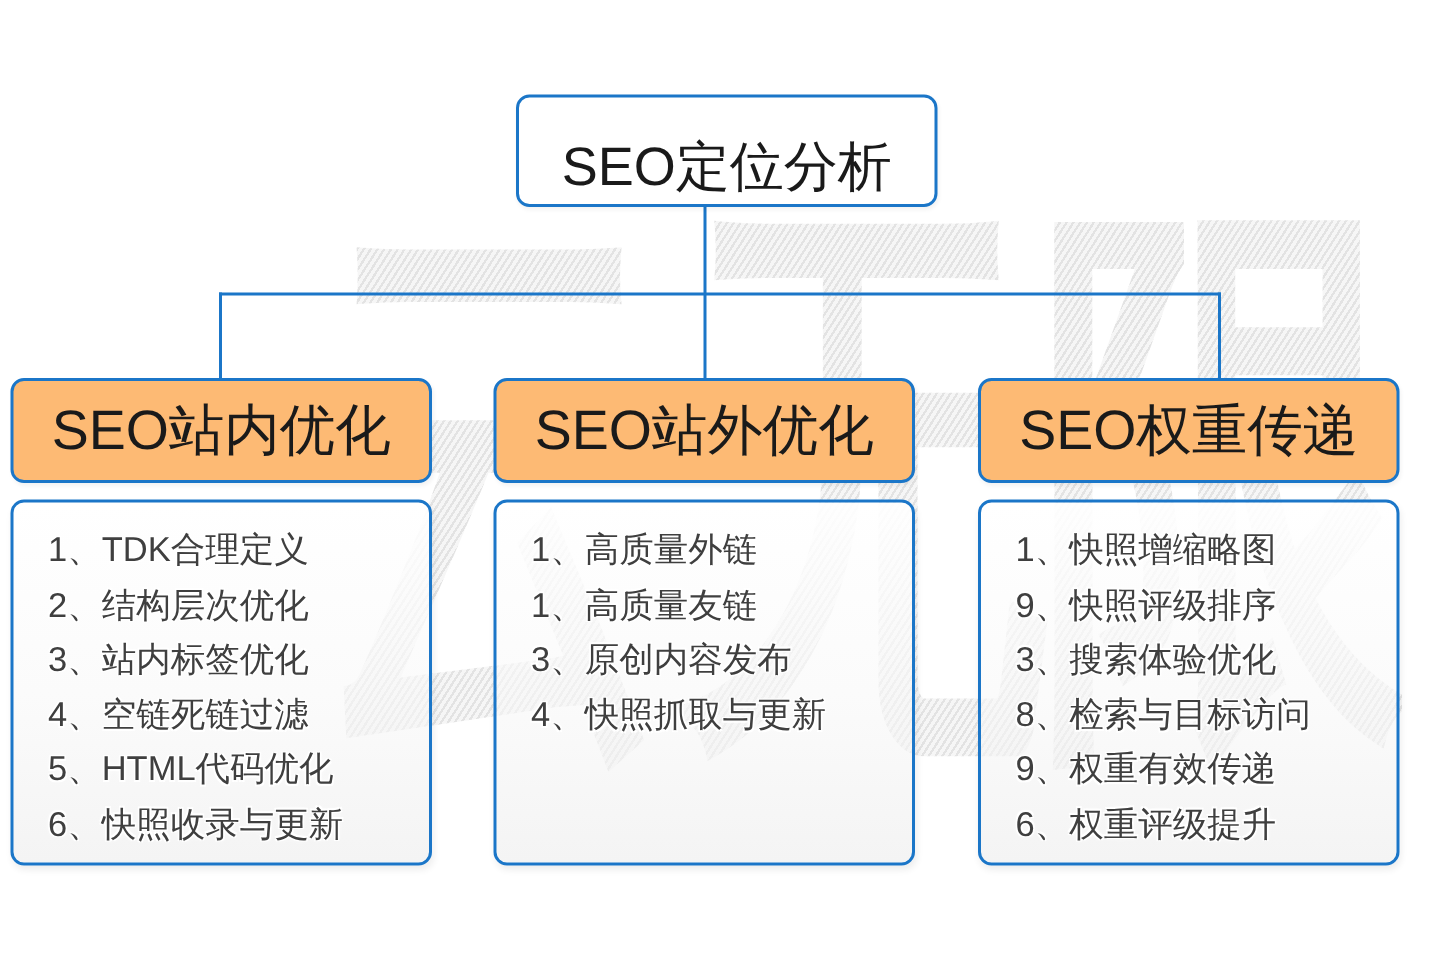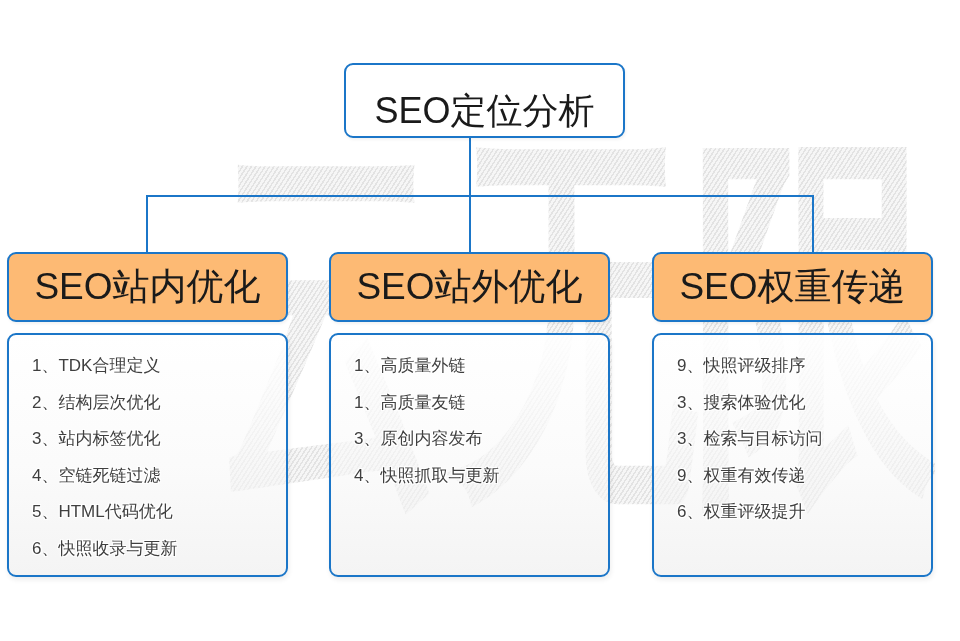--- a/index.html
+++ b/index.html
@@ -87,21 +87,21 @@
   .col-1 { left: 7px; }
   .col-2 { left: 329px; }
   .col-3 { left: 652px; }
 
   .list-box ul {
     margin: 0;
     padding: 13px 6px 0 23px;
     list-style: none;
   }
   .list-box li {
-    font-size: 17px;
+    font-size: 23px;
     line-height: 36.5px;
     color: #3f3f3f;
     white-space: nowrap;
     text-shadow:
       -1px -1px 0 #fff, 1px -1px 0 #fff,
       -1px  1px 0 #fff, 1px  1px 0 #fff,
        0 0 4px #fff;
   }
 </style>
 </head>
@@ -146,21 +146,22 @@
       <li>3、原创内容发布</li>
       <li>4、快照抓取与更新</li>
     </ul>
   </div>
 
   <div class="box header-box col-3">
     <span>SEO权重传递</span>
   </div>
   <div class="box list-box col-3">
     <ul>
+      <li>1、快照增缩略图</li>
       <li>9、快照评级排序</li>
       <li>3、搜索体验优化</li>
-      <li>3、检索与目标访问</li>
+      <li>8、检索与目标访问</li>
       <li>9、权重有效传递</li>
       <li>6、权重评级提升</li>
     </ul>
   </div>
 
 </div>
 
 </body></html>

